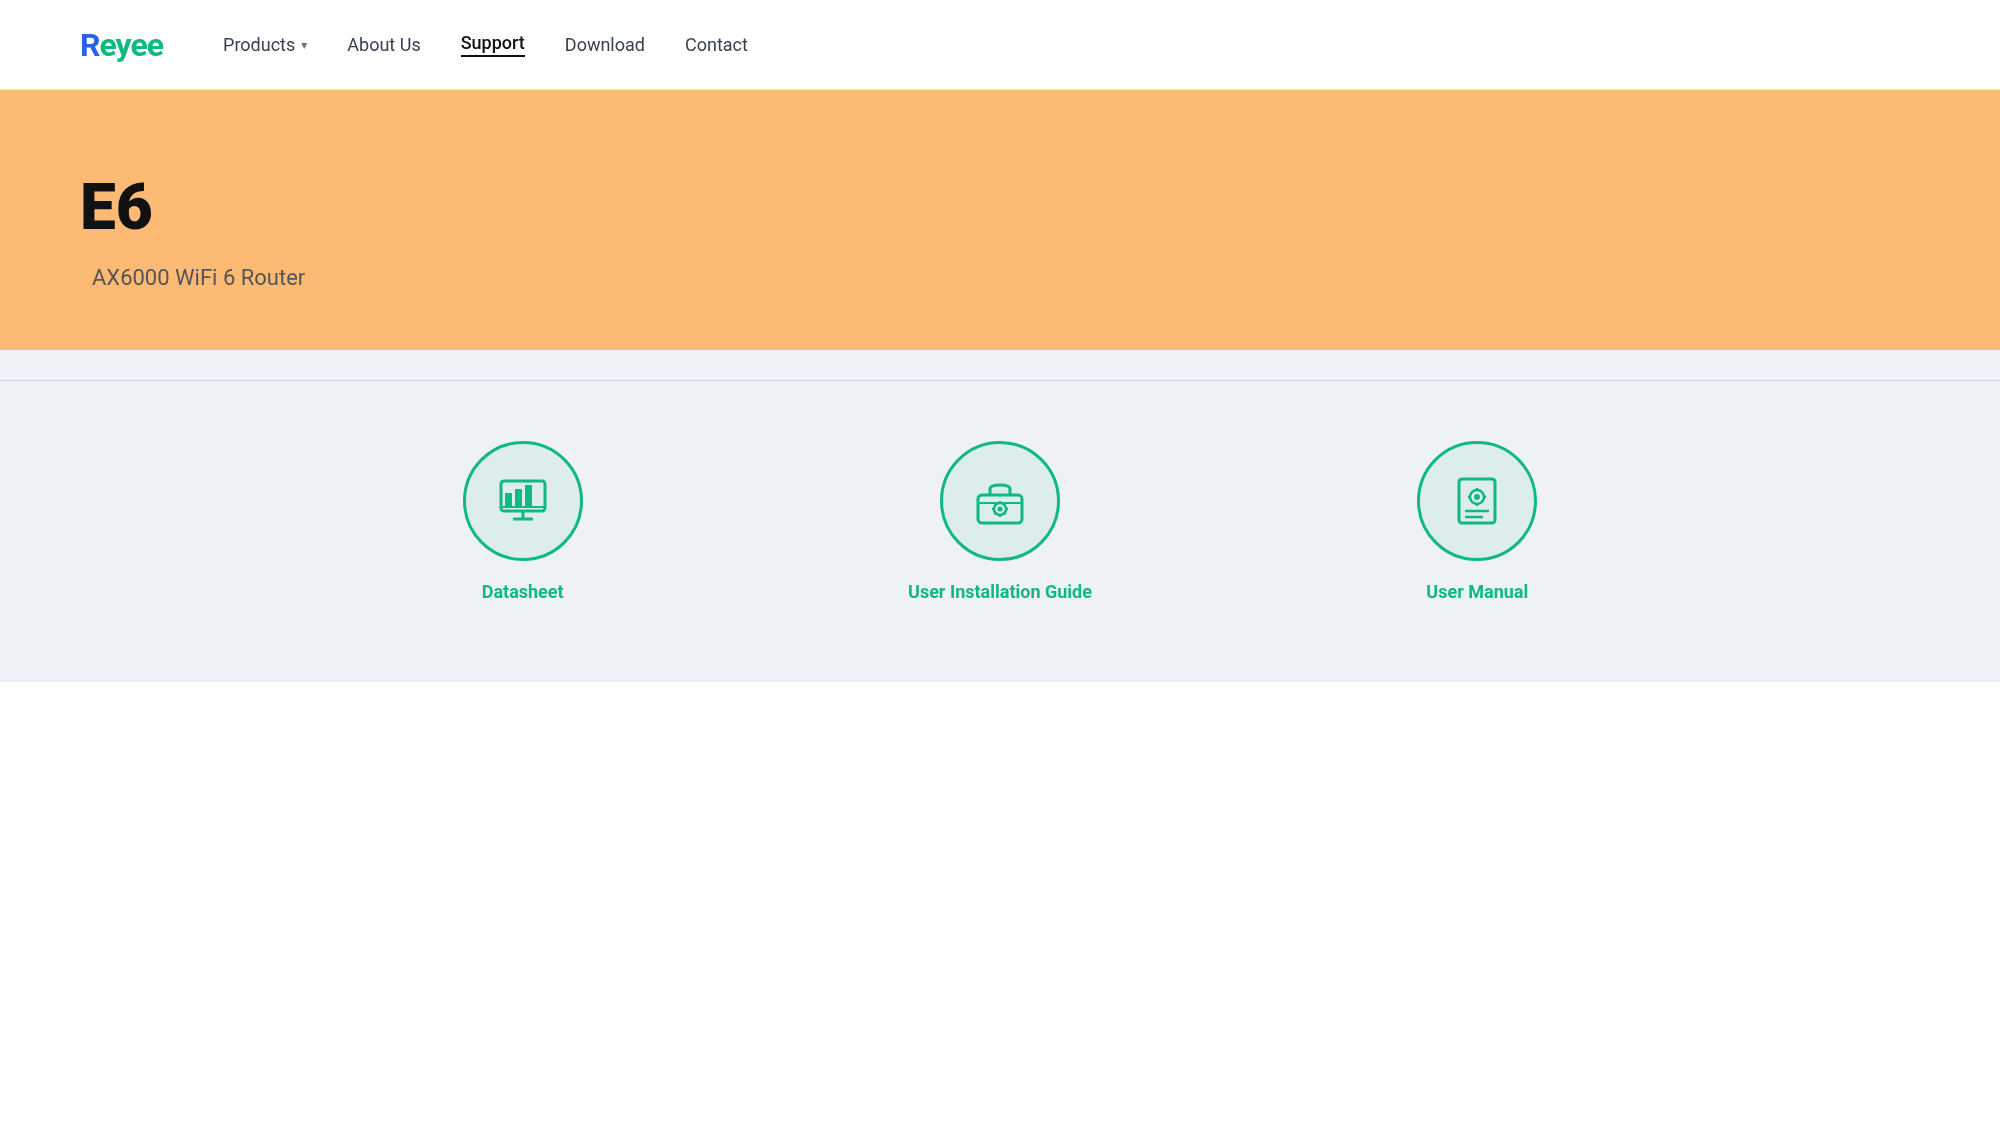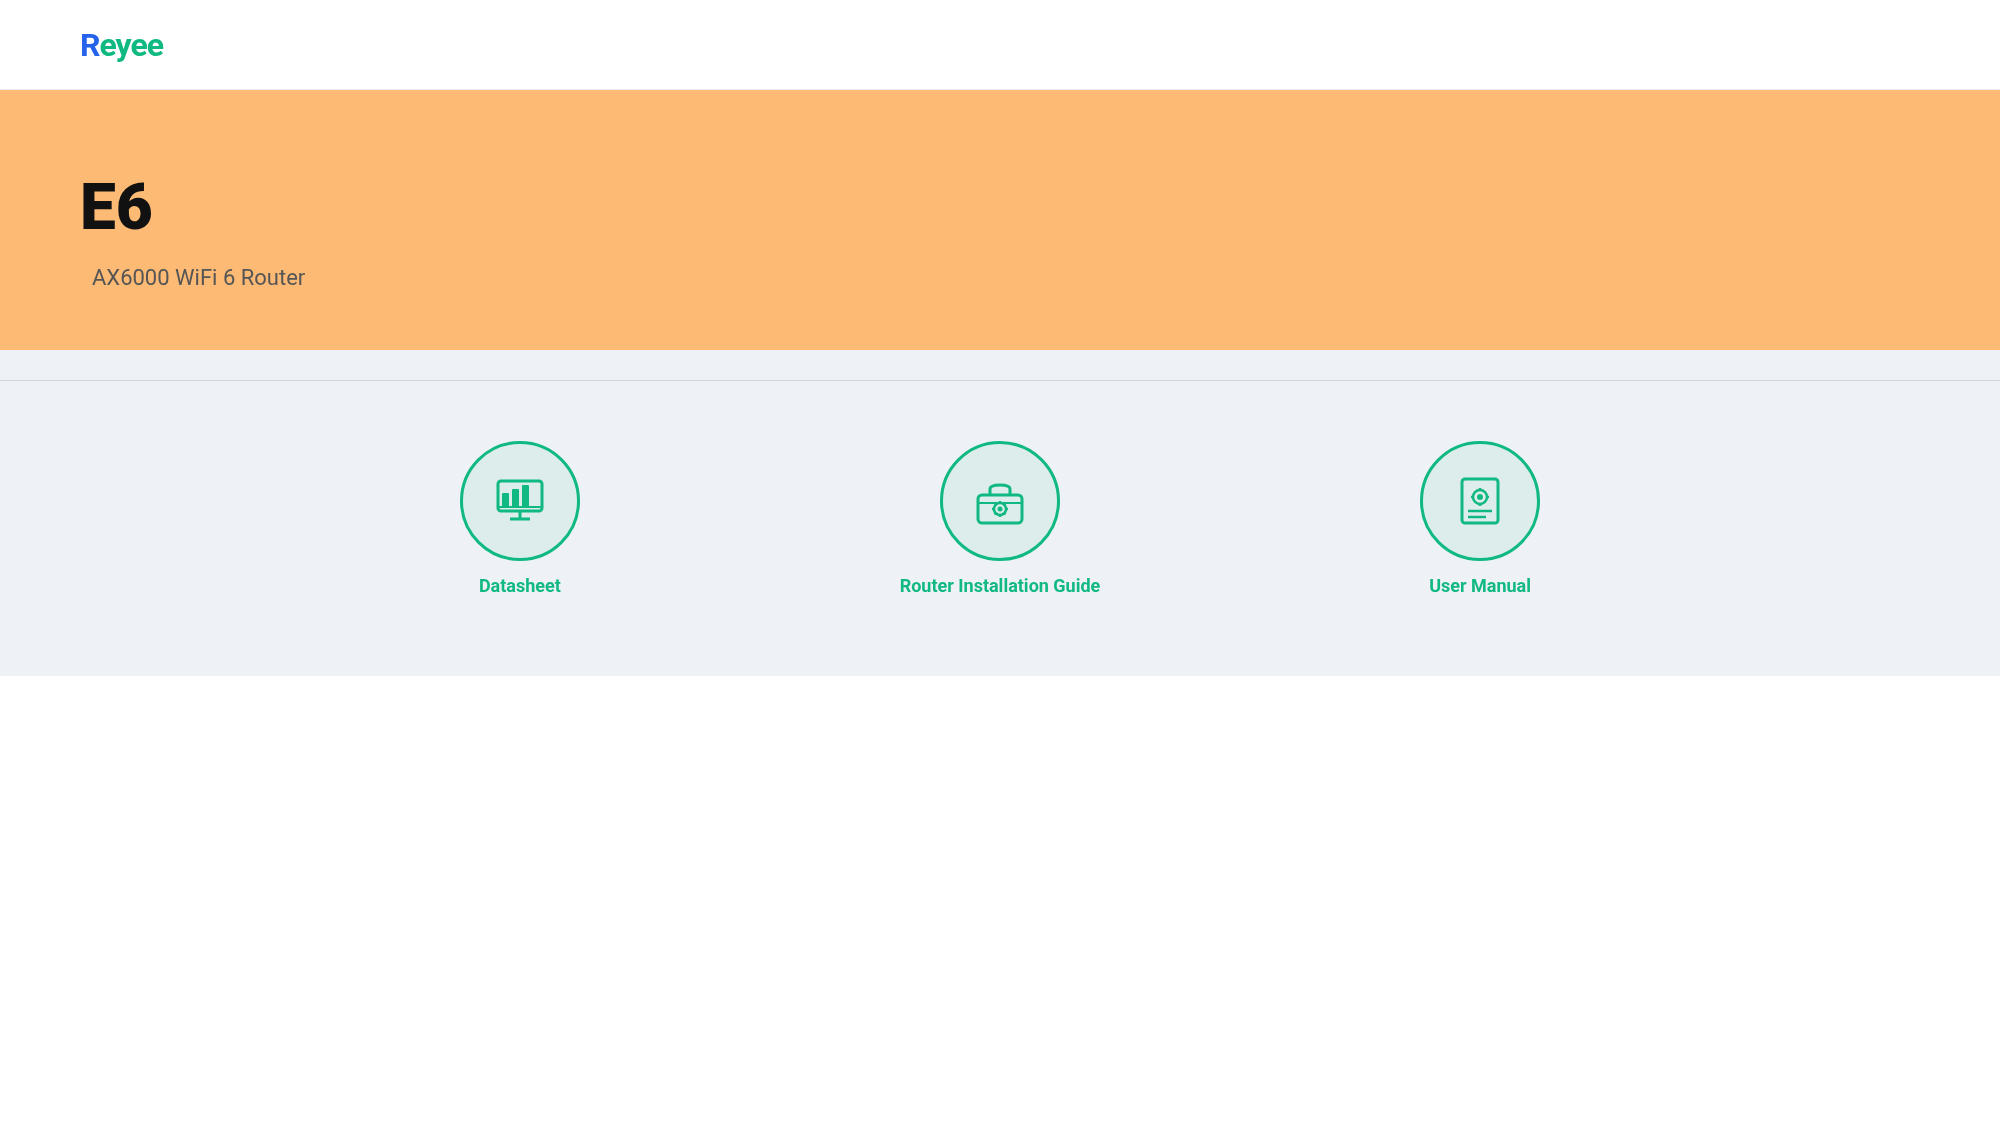--- a/index.html
+++ b/index.html
@@ -86,21 +86,21 @@
       display: flex;
       justify-content: space-around;
       align-items: center;
       max-width: 1400px;
       margin: 0 auto;
     }
     .download-item {
       display: flex;
       flex-direction: column;
       align-items: center;
-      gap: 14px;
+      gap: 20px;
       cursor: pointer;
       text-decoration: none;
     }
     .download-icon-circle {
       width: 120px;
       height: 120px;
       border-radius: 50%;
       border: 3px solid #10b981;
       display: flex;
       align-items: center;
@@ -126,20 +126,38 @@
   </style>
 </head>
 <body>
 
 <header class="header">
   <a class="logo" href="#">
     <span class="logo-text">
       <span class="logo-r">R</span><span class="logo-eyee">eyee</span>
     </span>
   </a>
+  <nav>
+    <a class="nav-item" href="#">
+      <span>Products</span>
+      <span class="nav-chevron">▾</span>
+    </a>
+    <a class="nav-item" href="#">
+      <span>About Us</span>
+    </a>
+    <a class="nav-item active" href="#">
+      <span>Support</span>
+    </a>
+    <a class="nav-item" href="#">
+      <span>Download</span>
+    </a>
+    <a class="nav-item" href="#">
+      <span>Contact</span>
+    </a>
+  </nav>
 </header>
 
 <section class="hero">
   <h1 class="hero-title">E6</h1>
   <p class="hero-subtitle">AX6000 WiFi 6 Router</p>
 </section>
 
 <div class="tabs-section">
   <div class="tabs-row">
     
@@ -182,21 +200,21 @@
           <line x1="22" y1="38" x2="24" y2="38" stroke="#10b981" stroke-width="2.5"></line>
           <line x1="36" y1="38" x2="38" y2="38" stroke="#10b981" stroke-width="2.5"></line>
           <line x1="24.5" y1="32.5" x2="25.9" y2="33.9" stroke="#10b981" stroke-width="2"></line>
           <line x1="34.1" y1="42.1" x2="35.5" y2="43.5" stroke="#10b981" stroke-width="2"></line>
           <line x1="24.5" y1="43.5" x2="25.9" y2="42.1" stroke="#10b981" stroke-width="2"></line>
           <line x1="34.1" y1="33.9" x2="35.5" y2="32.5" stroke="#10b981" stroke-width="2"></line>
 
           <line x1="8" y1="32" x2="52" y2="32" stroke="#10b981" stroke-width="2"></line>
         </svg>
       </div>
-      <span class="download-label">Router Installation Guide</span>
+      <span class="download-label">User Installation Guide</span>
     </a>
 
     <a class="download-item" href="#">
       <div class="download-icon-circle">
         <svg viewBox="0 0 60 60" fill="none" xmlns="http://www.w3.org/2000/svg">
 
           <rect x="12" y="8" width="36" height="44" rx="3" stroke="#10b981" stroke-width="3" fill="none"></rect>
 
           <circle cx="30" cy="26" r="7" stroke="#10b981" stroke-width="2.5" fill="none"></circle>
           <circle cx="30" cy="26" r="3" fill="#10b981"></circle>

